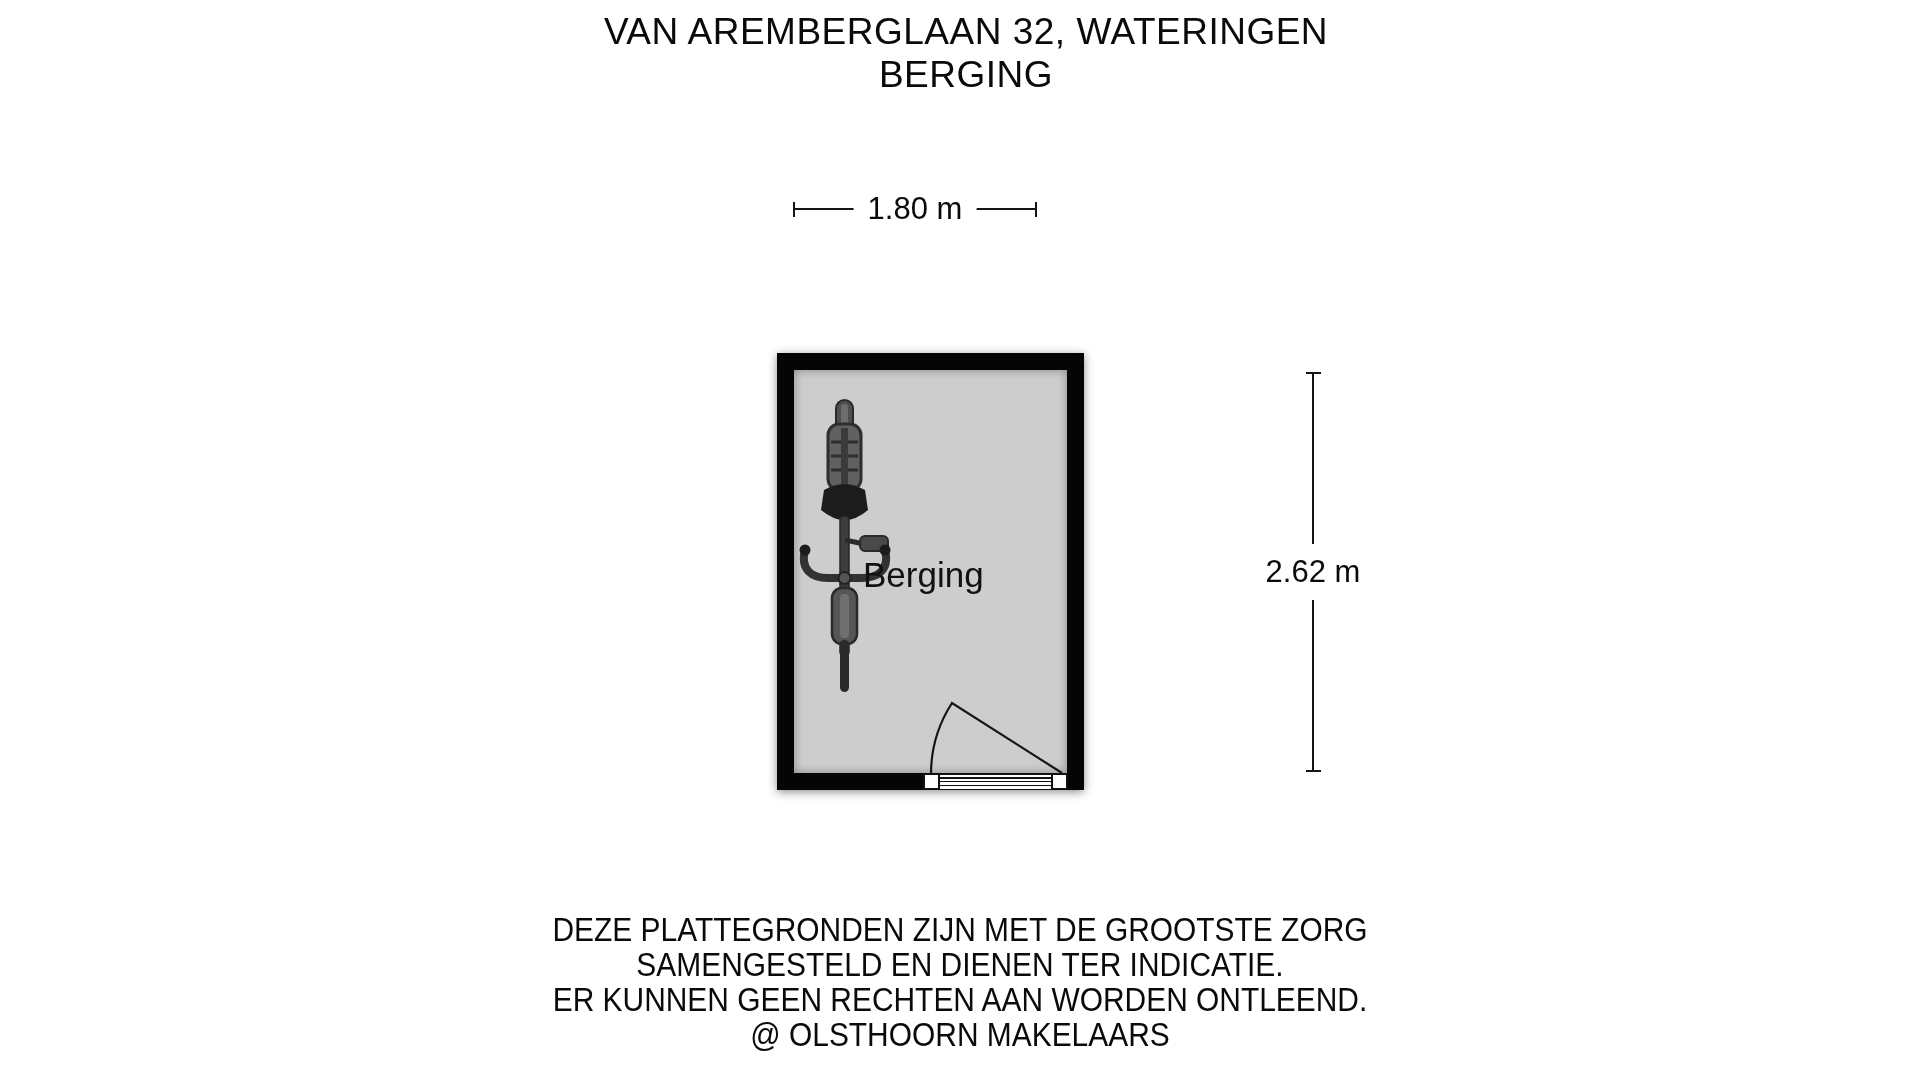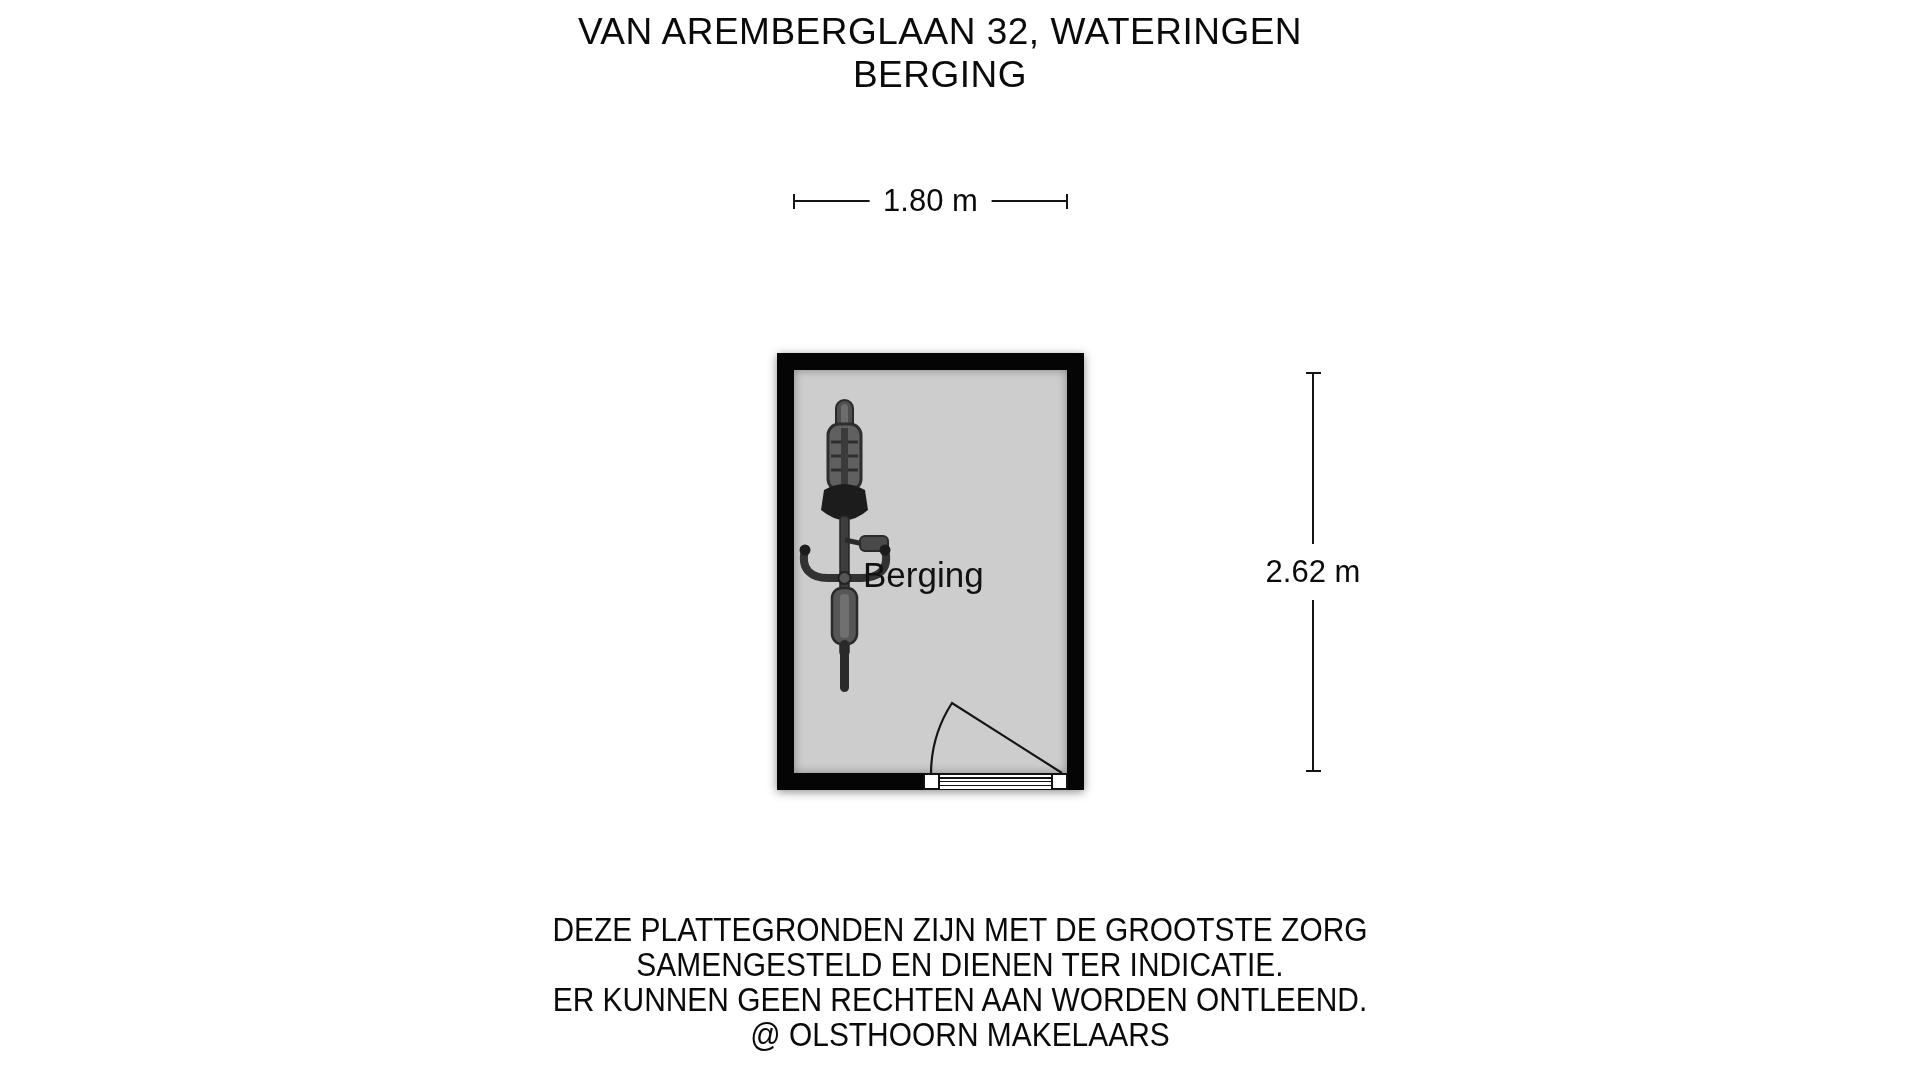--- a/index.html
+++ b/index.html
@@ -2,24 +2,24 @@
 <html><head>
 <meta charset="utf-8">
 <style>
   html,body{margin:0;padding:0;}
   body{
     width:1920px;height:1080px;background:#ffffff;position:relative;
     font-family:"Liberation Sans", sans-serif;color:#000;overflow:hidden;
   }
   .title-block{
     position:absolute;left:0;top:10px;width:1880px;text-align:center;
-    font-size:37px;line-height:43px;letter-spacing:0.5px;color:#0a0a0a;
+    font-size:37px;line-height:43px;letter-spacing:0.5px;color:#0a0a0a;padding-left:26px;
   }
   
-  .hdim{position:absolute;left:793px;top:194px;width:275px;height:15px;}
+  .hdim{position:absolute;left:793px;top:202px;width:244px;height:15px;}
   .hdim .line{position:absolute;left:0;right:0;top:6px;height:2px;background:#141414;}
   .hdim .tick{position:absolute;top:0;width:2px;height:15px;background:#141414;}
   .hdim .tick.left{left:0;}
   .hdim .tick.right{right:0;}
   .hdim .label{
     position:absolute;left:50%;top:7px;transform:translate(-50%,-50%);
     background:#fff;padding:0 14px;font-size:31px;white-space:nowrap;color:#0a0a0a;
   }
   
   .vdim{position:absolute;left:1306px;top:372px;width:15px;height:400px;}

